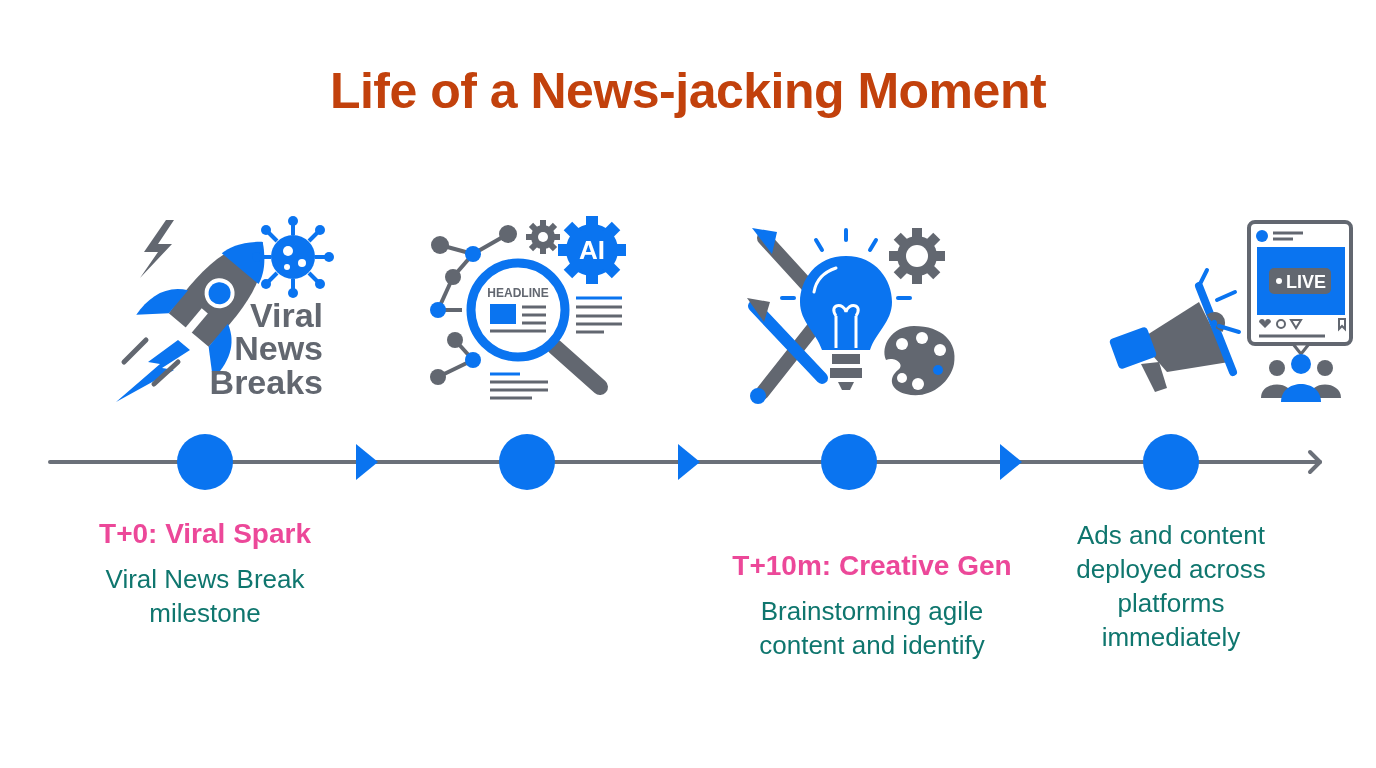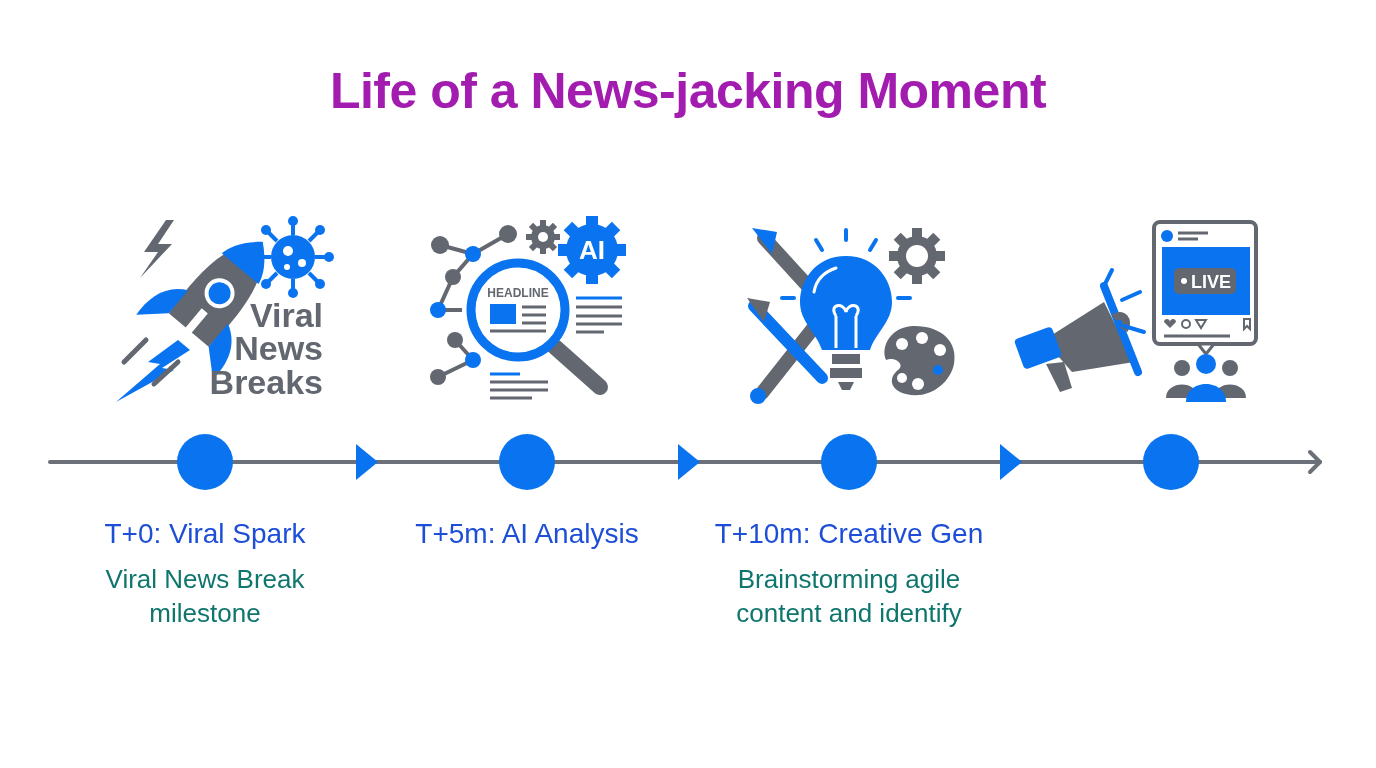--- a/index.html
+++ b/index.html
@@ -2,28 +2,28 @@
 <html><head>
 <meta charset="utf-8">
 <style>
   html, body { margin: 0; padding: 0; }
   body {
     width: 1376px; height: 768px; background: #ffffff; position: relative; overflow: hidden;
     font-family: "Liberation Sans", sans-serif; color: #111;
   }
   .title {
     position: absolute; left: 0; right: 0; top: 62px; text-align: center;
-    font-size: 50px; font-weight: 700; letter-spacing: -0.5px; color: #a21caf;
+    font-size: 50px; font-weight: 700; letter-spacing: -0.5px; color: #c2410c;
   }
   .icon-wrap { position: absolute; top: 212px; width: 240px; height: 200px; }
   .icon-wrap svg { width: 100%; height: 100%; }
   .timeline { position: absolute; left: 0; top: 430px; width: 1376px; height: 64px; }
   .timeline svg { width: 100%; height: 100%; }
   .stage-text { position: absolute; top: 518px; width: 320px; text-align: center; }
-  .stage-title { font-size: 28px; font-weight: 400; color: #1d4ed8; margin-bottom: 12px; white-space: nowrap; }
+  .stage-title { font-size: 28px; font-weight: 700; color: #ec4899; margin-bottom: 12px; white-space: nowrap; }
   .stage-desc { font-size: 26px; line-height: 34px; color: #0f766e; }
 </style>
 </head>
 <body>
 
 <div class="title">Life of a News-jacking Moment</div>
 
 <div class="icon-wrap" style="left:108px;">
   <svg viewBox="0 0 240 200">
 
@@ -178,21 +178,21 @@
     <path d="M172,108 C200,108 216,124 212,146 C208,166 186,182 164,176 C148,172 146,160 156,152 C164,146 152,138 144,142 C138,128 150,108 172,108 Z" fill="#626770"></path>
     <circle cx="160" cy="126" r="6" fill="#fff"></circle>
       <circle cx="180" cy="120" r="6" fill="#fff"></circle>
     <circle cx="198" cy="132" r="6" fill="#fff"></circle>
       <circle cx="196" cy="152" r="5" fill="#0a74f0"></circle>
     <circle cx="176" cy="166" r="6" fill="#fff"></circle>
       <circle cx="160" cy="160" r="5" fill="#fff"></circle>
   </svg>
 </div>
 
-<div class="icon-wrap" style="left:1004px; width:260px;">
+<div class="icon-wrap" style="left:1099px; width:260px;">
   <svg viewBox="0 0 260 200">
 
     <path d="M40,128 L100,90 L130,150 L68,160 Z" fill="#626770"></path>
     <line x1="100" y1="74" x2="134" y2="160" stroke="#0a74f0" stroke-width="8" stroke-linecap="round"></line>
     <rect x="14" y="120" width="40" height="32" rx="4" fill="#0a74f0" transform="rotate(-20 34 136)"></rect>
     <path d="M42,152 L56,180 L68,176 L60,150 Z" fill="#626770"></path>
     <path d="M110,106 C118,100 126,108 120,118" stroke="#626770" stroke-width="8" fill="none"></path>
     <g stroke="#0a74f0" stroke-width="4" stroke-linecap="round">
       <line x1="100" y1="74" x2="108" y2="58"></line>
       <line x1="118" y1="88" x2="136" y2="80"></line>
@@ -239,20 +239,20 @@
       <polygon points="1000,14 1022,32 1000,50"></polygon>
     </g>
   </svg>
 </div>
 
 <div class="stage-text" style="left:45px;">
   <div class="stage-title">T+0: Viral Spark</div>
   <div class="stage-desc" style="padding:0 40px;">Viral News Break milestone</div>
 </div>
 <div class="stage-text" style="left:367px;">
-  <div class="stage-title">T+5m: AI Analysis</div>
-</div>
-<div class="stage-text" style="left:689px;">
+</div>
+<div class="stage-text" style="left:712px;margin-top:32px;">
   <div class="stage-title">T+10m: Creative Gen</div>
   <div class="stage-desc" style="padding:0 30px;">Brainstorming agile content and identify</div>
 </div>
 <div class="stage-text" style="left:1011px;">
+  <div class="stage-desc" style="padding:0 50px;">Ads and content deployed across platforms immediately</div>
 </div>
 
 </body></html>

